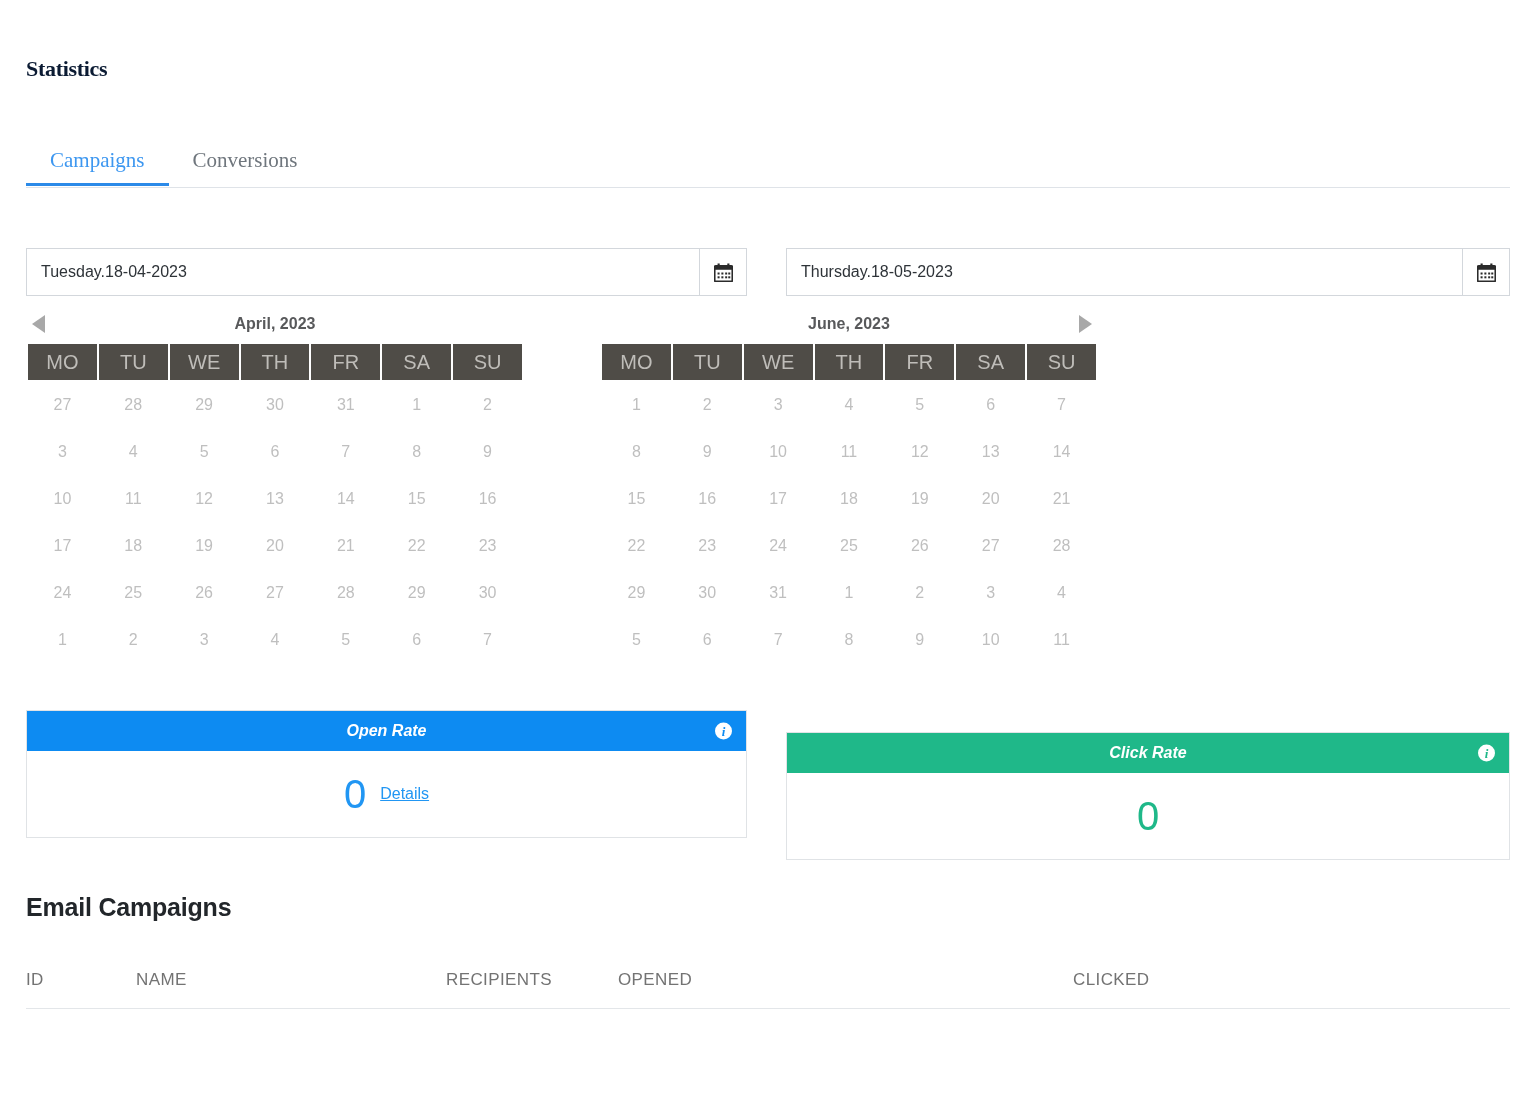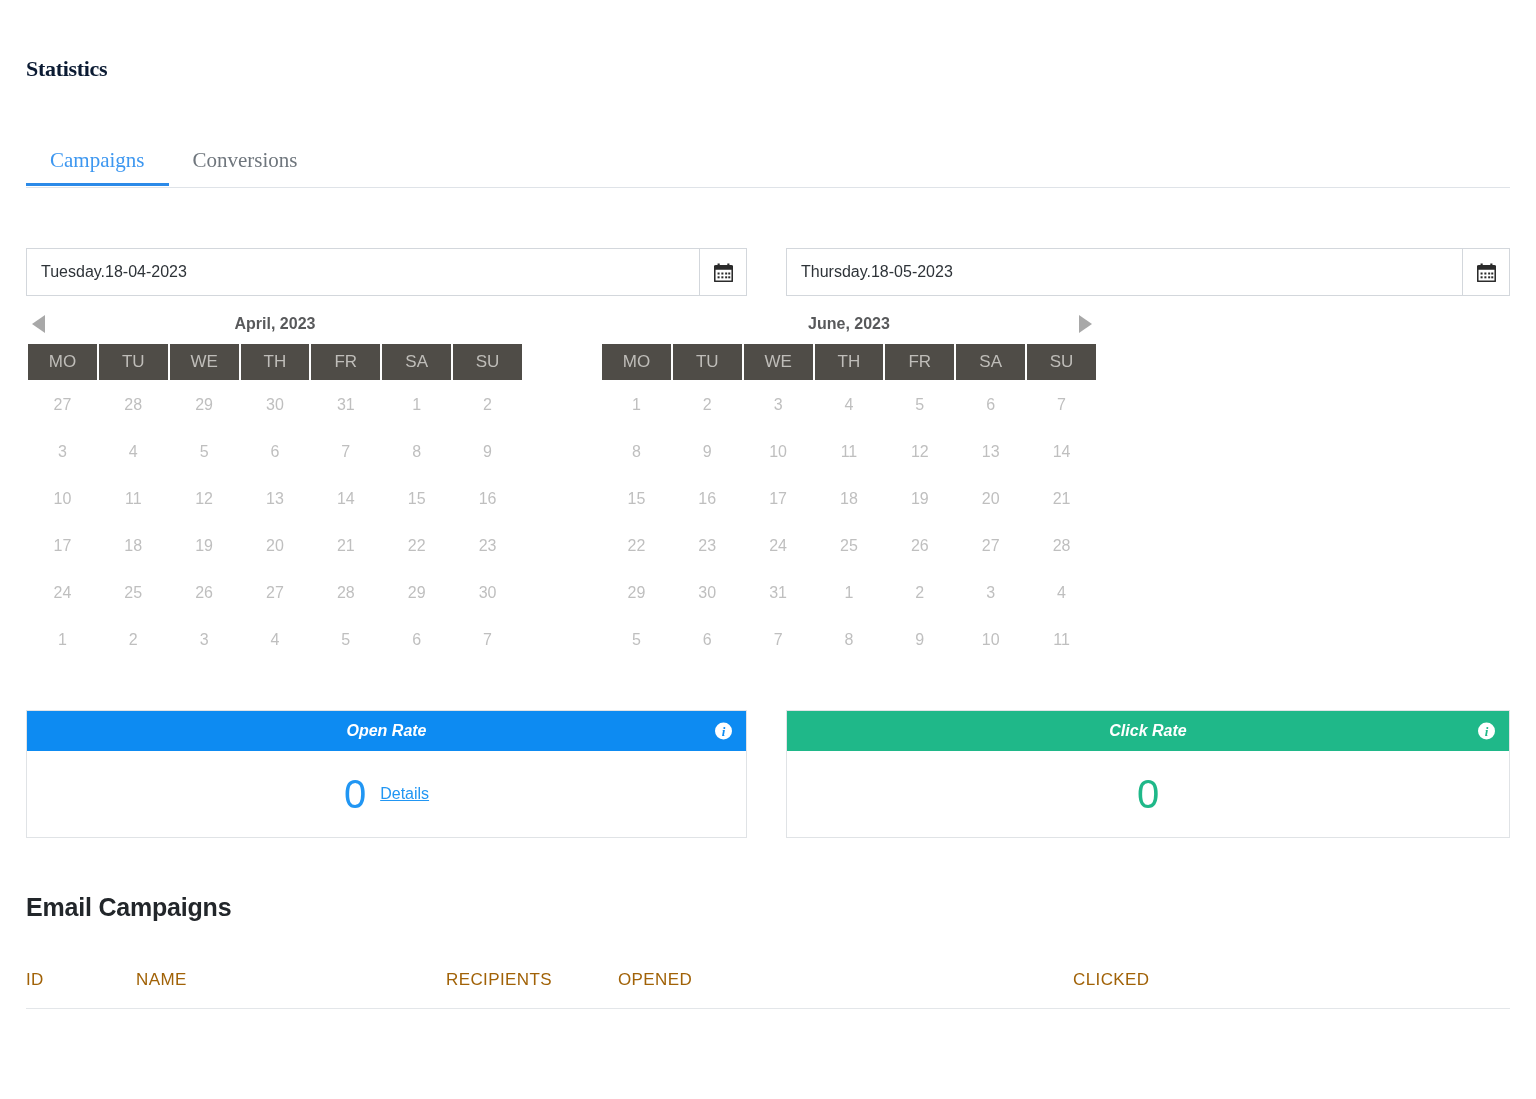--- a/index.html
+++ b/index.html
@@ -77,42 +77,42 @@
     position: absolute; top: 50%; transform: translateY(-50%);
     width: 0; height: 0; cursor: pointer;
     border-top: 9px solid transparent; border-bottom: 9px solid transparent;
   }
   .nav-prev { left: 6px;  border-right: 13px solid #a8a8a8; }
   .nav-next { right: 6px; border-left: 13px solid #a8a8a8; }
 
   table.cal-grid { border-collapse: collapse; width: 498px; table-layout: fixed; }
   table.cal-grid th {
     background: #4f4c47; color: #bfbdb9;
-    font-size: 17px; font-weight: normal;
+    font-size: 20px; font-weight: normal;
     height: 38px; border: 2px solid #ffffff;
   }
   table.cal-grid td {
     height: 47px; text-align: center; vertical-align: middle;
     font-size: 16px; border: 2px solid #ffffff;
     background: #ffffff; color: #bfbfbf;
     cursor: pointer;
   }
   td.d-in     { background: #dce9f4; color: #4a4a4a; }      
   td.d-sel    { background: #2196f3; color: #ffffff; }       
   td.d-dis    { background: #dce9f4; color: #bcc8d2; }       
   td.d-out    { background: #ffffff; color: #c9c9c9; }       
 
   
   .cards { position: absolute; left: 26px; top: 710px; width: 1484px; height: 128px; }
   .card {
     position: absolute; top: 0; height: 128px;
     border: 1px solid #e0e3e6; background: #fff;
   }
   .card.open  { left: 0px;   width: 721px; }
-  .card.click { left: 760px; width: 724px; }
+  .card.click { left: 760px; width: 724px; margin-top: 22px; }
   .card-head {
     position: relative; height: 40px;
     display: flex; align-items: center; justify-content: center;
     color: #ffffff; font-size: 16px; font-weight: bold; font-style: italic;
   }
   .card.open  .card-head { background: #0d8bf2; }
   .card.click .card-head { background: #1fb889; }
   .info-icon {
     position: absolute; right: 14px; top: 50%; transform: translateY(-50%);
     width: 17px; height: 17px; border-radius: 50%;
@@ -138,21 +138,21 @@
     position: absolute; left: 26px; top: 893px;
     font-size: 25px; font-weight: bold; color: #22262a;
     letter-spacing: -0.2px;
   }
   .emails-table {
     position: absolute; left: 26px; top: 962px; width: 1484px;
     border-collapse: collapse; table-layout: fixed;
   }
   .emails-table th {
     text-align: left; font-weight: normal;
-    color: #a16207; font-size: 17px; letter-spacing: 0.4px;
+    color: #737373; font-size: 17px; letter-spacing: 0.4px;
     padding: 8px 0 18px 0;
     border-bottom: 1px solid #e3e6e9;
     margin-top: 29px;
   }
   .c-id   { width: 110px; }
   .c-name { width: 310px; }
   .c-rec  { width: 172px; }
   .c-open { width: 455px; }
   .c-clk  { width: auto; }
 </style>

